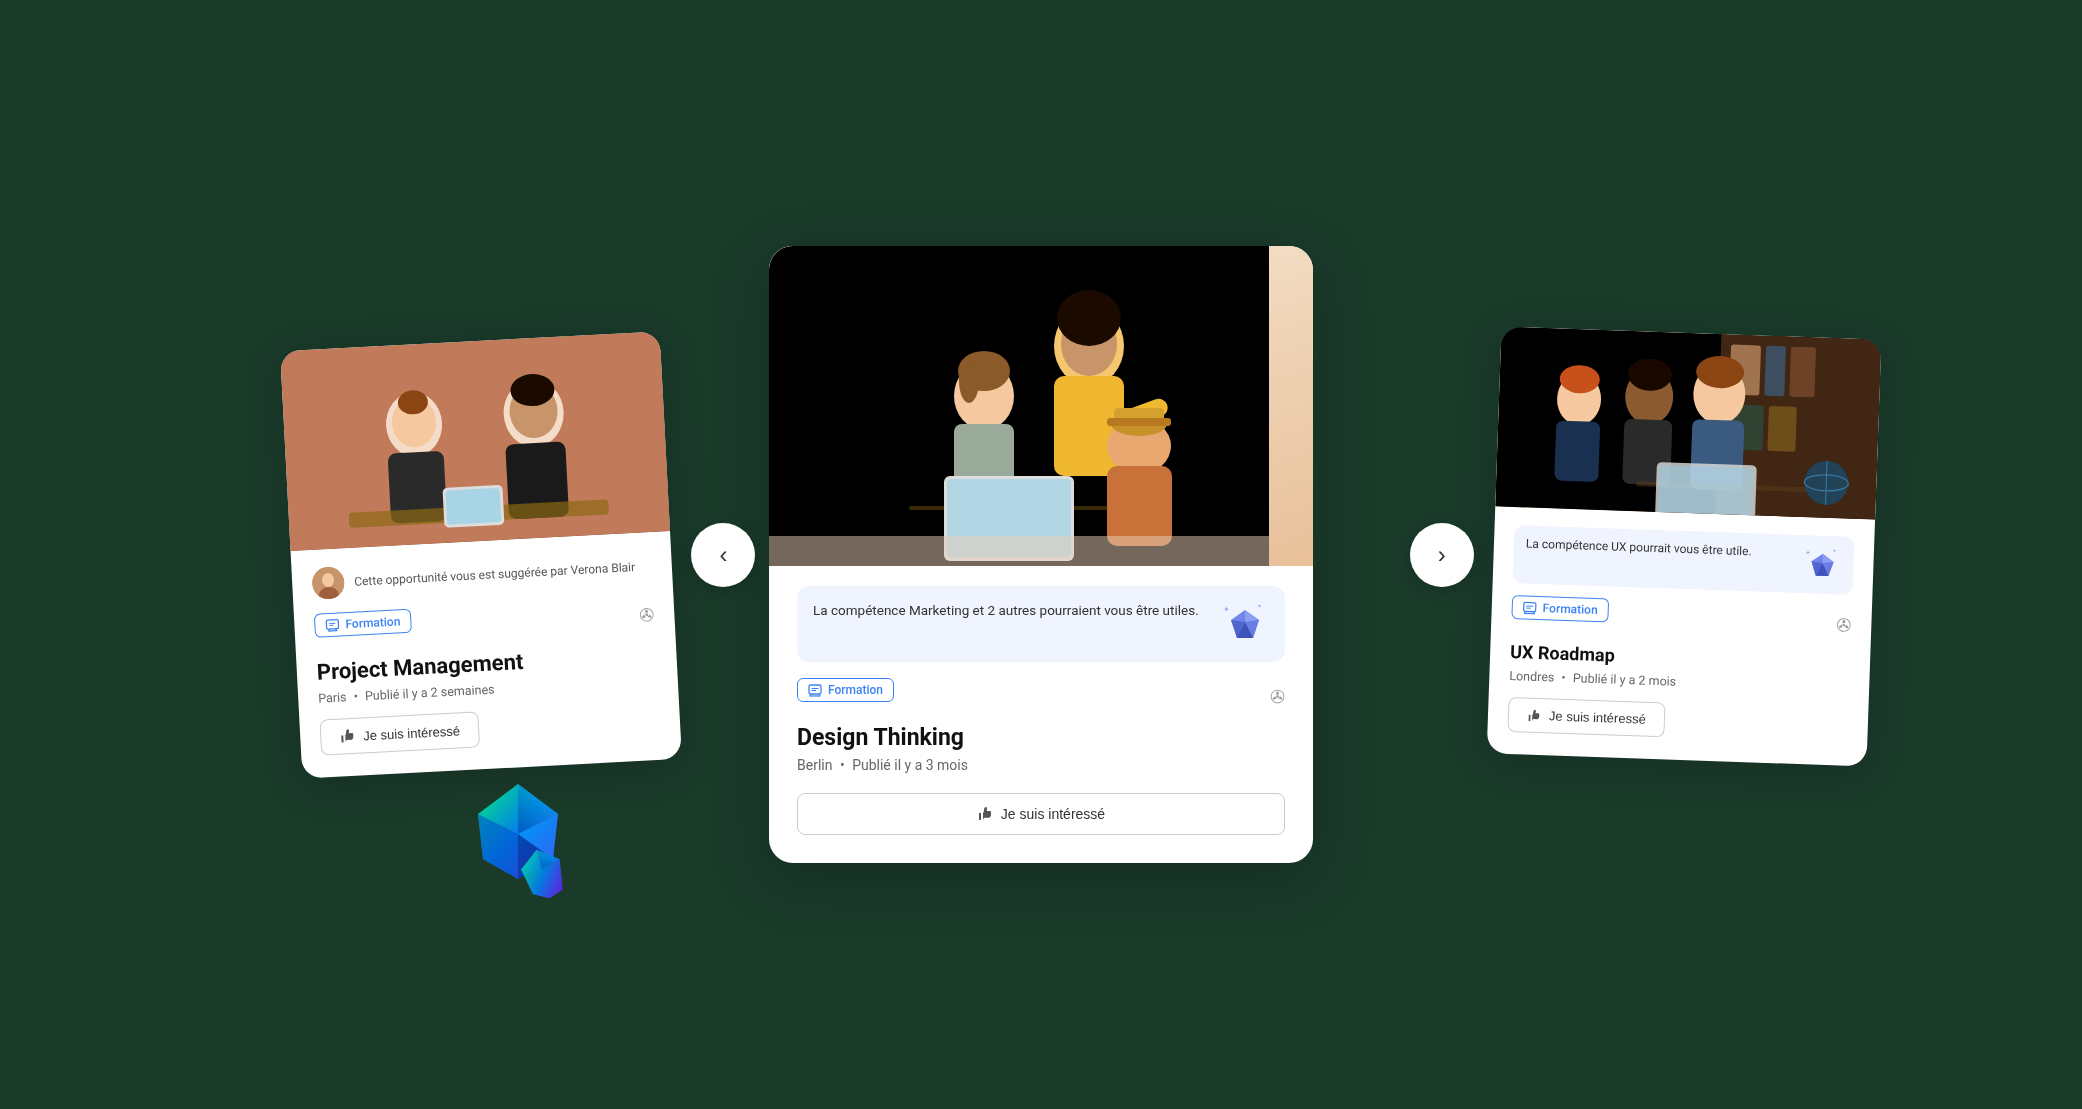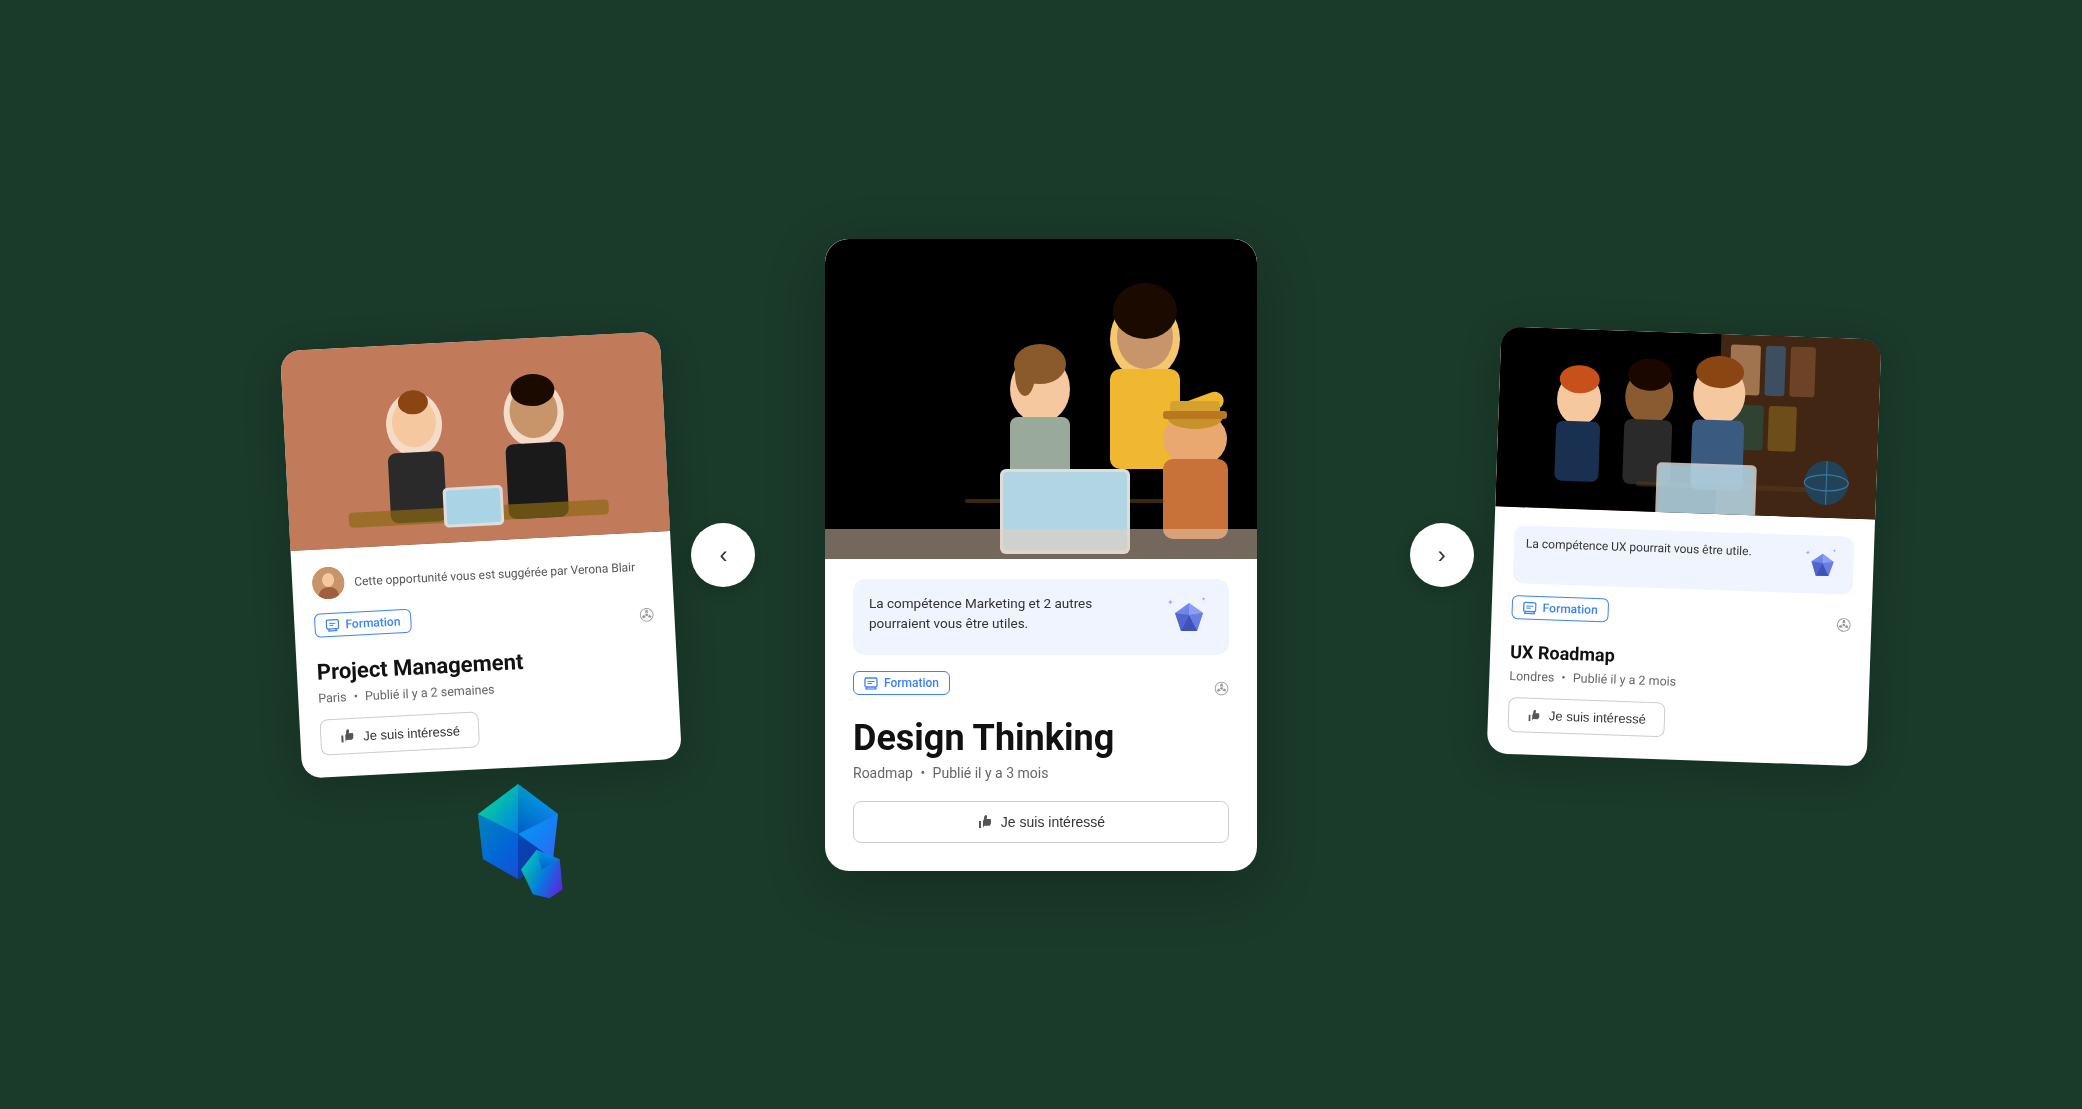--- a/index.html
+++ b/index.html
@@ -38,21 +38,21 @@
       transform: translateY(-50%) rotate(-3deg);
     }
 
     .card-right {
       right: 10%;
       transform: translateY(-52%) rotate(2deg);
     }
 
     
     .card-center {
-      width: 432px;
+      width: 544px;
       background: #fff;
       border-radius: 24px;
       overflow: hidden;
       box-shadow: 0 16px 60px rgba(0,0,0,0.22);
       position: relative;
       z-index: 10;
     }
 
     
     .card-body {
@@ -152,21 +152,21 @@
 
     
     .card-title {
       font-size: 22px;
       font-weight: 700;
       color: #111;
       margin-bottom: 6px;
     }
 
     .card-center .card-title {
-      font-size: 36px;
+      font-size: 23px;
     }
 
     .card-title-small {
       font-size: 18px;
       font-weight: 700;
       color: #111;
       margin-bottom: 6px;
     }
 
     .card-meta {
@@ -464,21 +464,21 @@
             <line x1="3.5" y1="5.5" x2="10.5" y2="5.5" stroke="#3b82f6" stroke-width="1"></line>
             <line x1="3.5" y1="7.5" x2="8" y2="7.5" stroke="#3b82f6" stroke-width="1"></line>
           </svg>
           <span>Formation</span>
         </div>
         <span class="bookmark-icon">✇</span>
       </div>
 
       <div class="card-title">Design Thinking</div>
       <div class="card-meta">
-        <span>Roadmap</span>
+        <span>Berlin</span>
         <span class="dot-separator">•</span>
         <span>Publié il y a 3 mois</span>
       </div>
 
       <button class="interest-btn">
         <svg width="16" height="16" viewBox="0 0 16 16">
           <path d="M2 7h2v7H2zM6 7c0 0 1-1 1-3s1-3 2-3 1 1 1 2-0.5 2-0.5 2H13c0.5 0 1 0.4 1 1 0 0.3-0.1 0.5-0.3 0.7 0.3 0.2 0.5 0.6 0.5 1s-0.2 0.8-0.5 1c0.2 0.2 0.3 0.5 0.3 0.8 0 0.6-0.4 1-0.9 1.2 0 0.5-0.5 1-1.1 1H7C6.4 13.7 6 13.4 6 13V7z" fill="#555"></path>
         </svg>
         <span>Je suis intéressé</span>
       </button>

